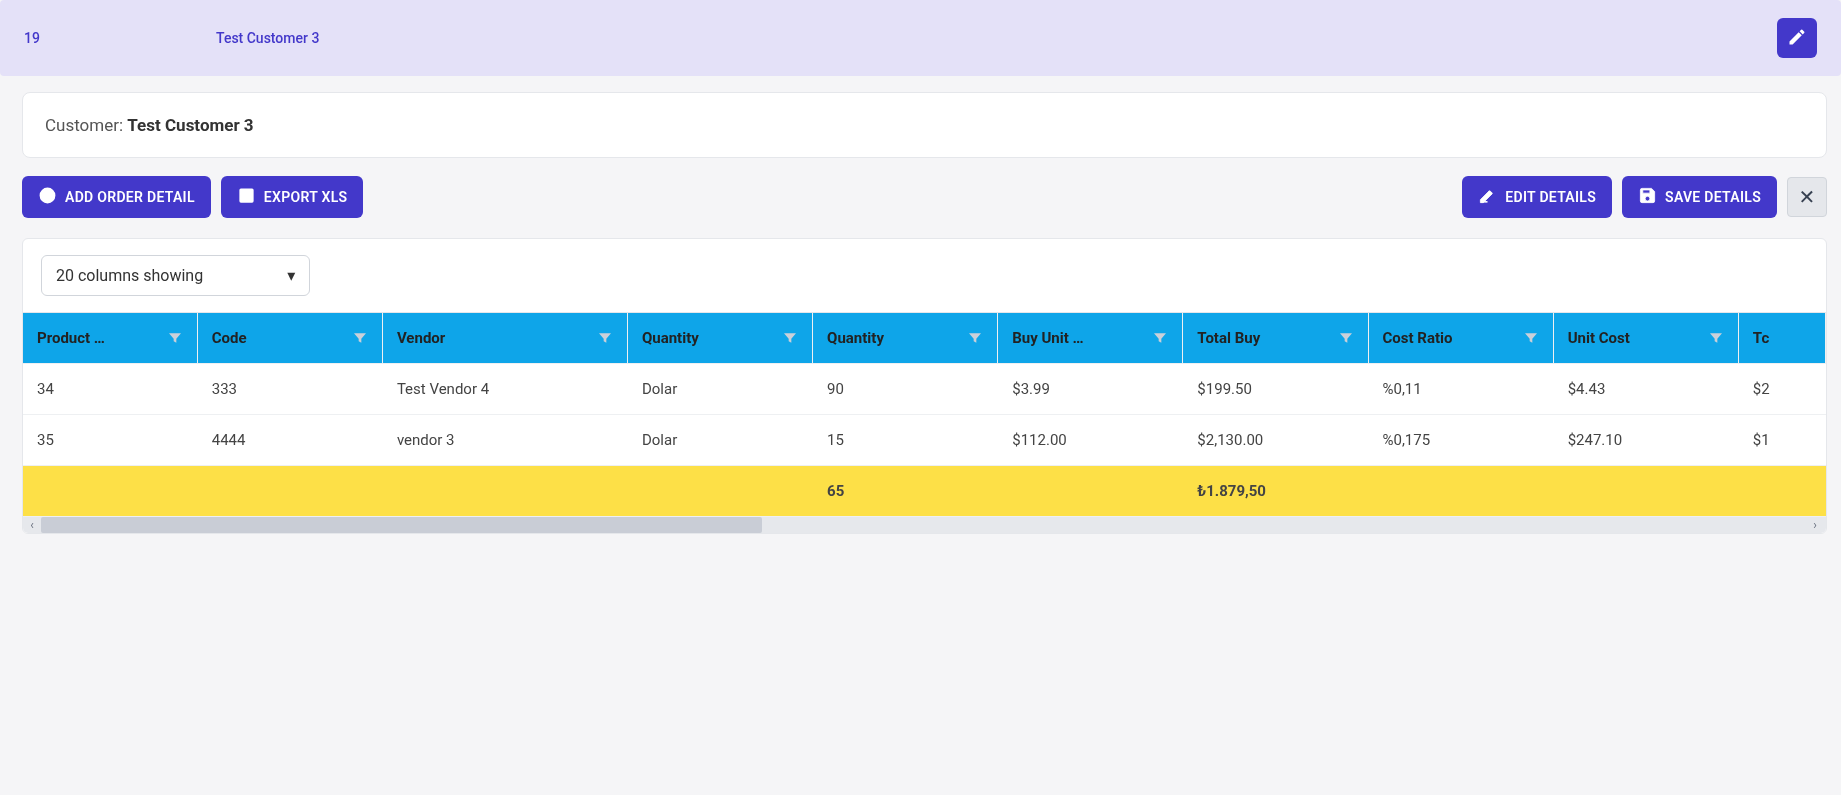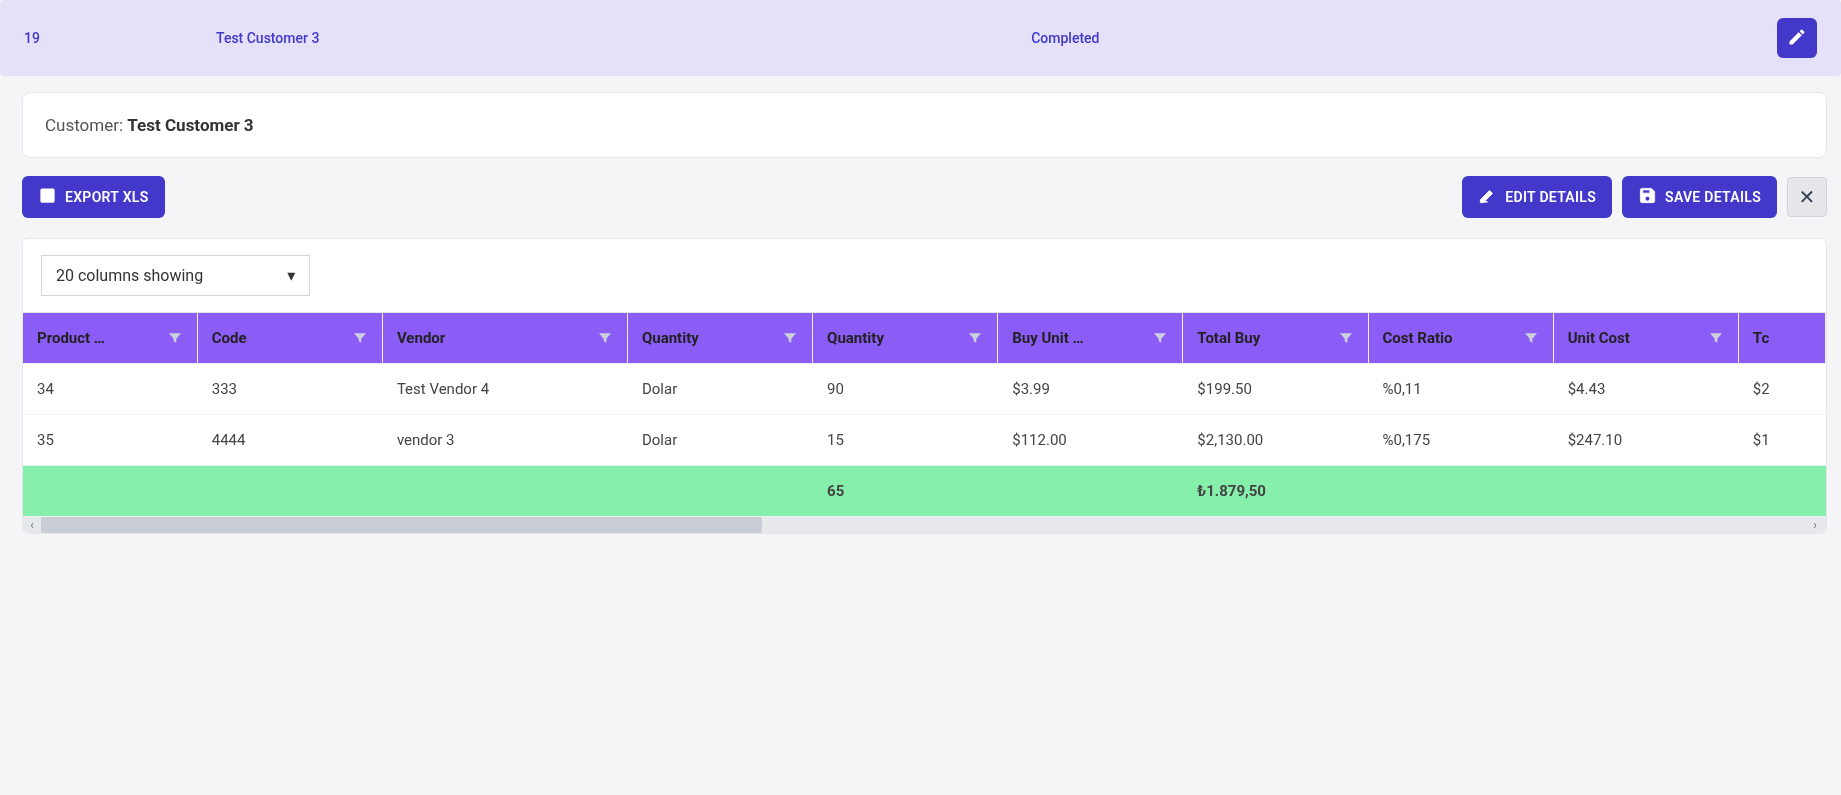--- a/index.html
+++ b/index.html
@@ -103,21 +103,21 @@
       border-radius: 6px;
       border: 1px solid #e5e7eb;
       overflow: hidden;
     }
     .cols-dd-wrap { padding: 16px 18px; }
     .cols-dd {
       display: inline-flex;
       align-items: center;
       justify-content: space-between;
       border: 1px solid #d1d5db;
-      border-radius: 0;
+      border-radius: 6px;
       padding: 10px 14px;
       min-width: 240px;
       font-size: 16px;
       color: #333;
       cursor: pointer;
       gap: 44px;
     }
     .cols-dd .caret { margin-left: 40px; }
 
     .grid-wrap { overflow-x: auto; border-top: 1px solid #e5e7eb; }
@@ -125,34 +125,34 @@
     table.grid th, table.grid td {
       text-align: left;
       padding: 16px 14px;
       font-size: 15px;
       border-bottom: 1px solid #eef0f2;
       vertical-align: middle;
     }
     table.grid th {
       font-weight: 700;
       color: #222;
-      background: #8b5cf6;
+      background: #0ea5e9;
       white-space: nowrap;
       overflow: hidden;
       text-overflow: ellipsis;
       border-right: 1px solid #eef0f2;
     }
     table.grid th .th-inner {
       display: flex; align-items: center; justify-content: space-between; gap: 8px;
     }
     table.grid td {
       color: #444;
       border-right: 1px solid #fff0;
     }
-    table.grid tr.footer td { font-weight: 700; background: #86efac; }
+    table.grid tr.footer td { font-weight: 700; background: #fde047; }
 
     .funnel {
       color: #9aa0aa;
       cursor: pointer;
       display: inline-flex;
     }
     .funnel svg { width: 16px; height: 16px; fill: #cbd0d9; }
 
     
     .hscroll-track {
@@ -190,40 +190,49 @@
     col.c-uc { width: 170px; }
     col.c-tc { width: 80px; }
 
   </style>
 </head>
 <body>
 
 <div class="summary-bar">
   <div class="col id">19</div>
   <div class="col name">Test Customer 3</div>
-  <div class="col status">Completed</div>
   <div class="edit-wrap">
     <div class="edit-btn">
       <span>
         <svg viewBox="0 0 24 24">
             <path d="M3 17.25V21h3.75l11-11.03-3.75-3.75L3 17.25zM20.71 7.04a1 1 0 0 0 0-1.41l-2.34-2.34a1 1 0 0 0-1.41 0l-1.83 1.83 3.75 3.75 1.83-1.83z"></path>
           </svg>
       </span>
     </div>
   </div>
 </div>
 
 <div class="page-wrap">
 
   <div class="customer-card">
     <span>Customer: </span><span class="name">Test Customer 3</span>
   </div>
 
 
   <div class="action-bar">
+    <div class="btn">
+      <span>
+        <svg viewBox="0 0 24 24" fill="none" stroke="currentColor" stroke-width="2">
+            <circle cx="12" cy="12" r="9"></circle>
+            <line x1="12" y1="8" x2="12" y2="16"></line>
+            <line x1="8" y1="12" x2="16" y2="12"></line>
+          </svg>
+      </span>
+      <span>ADD ORDER DETAIL</span>
+    </div>
     <div class="btn">
       <span>
         <svg viewBox="0 0 24 24" fill="none" stroke="currentColor" stroke-width="2">
             <rect x="4" y="4" width="16" height="16" rx="1"></rect>
             <line x1="4" y1="10" x2="20" y2="10"></line>
             <line x1="4" y1="16" x2="20" y2="16"></line>
             <line x1="10" y1="4" x2="10" y2="20"></line>
             <line x1="16" y1="4" x2="16" y2="20"></line>
           </svg>
       </span>

